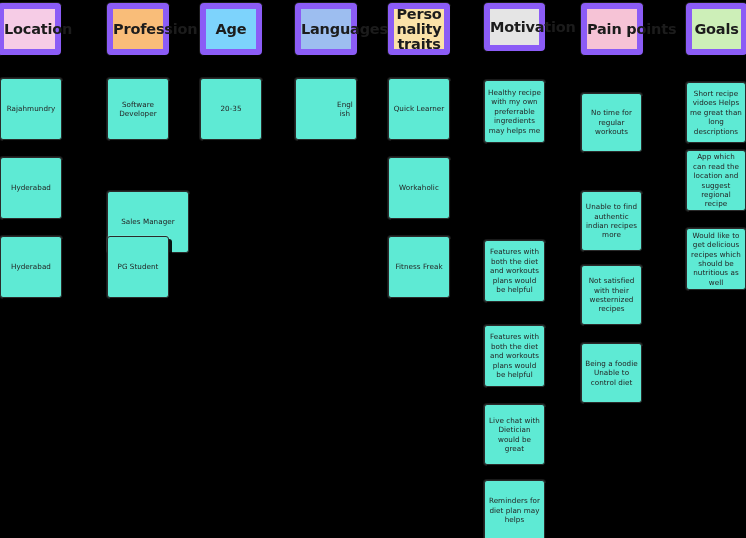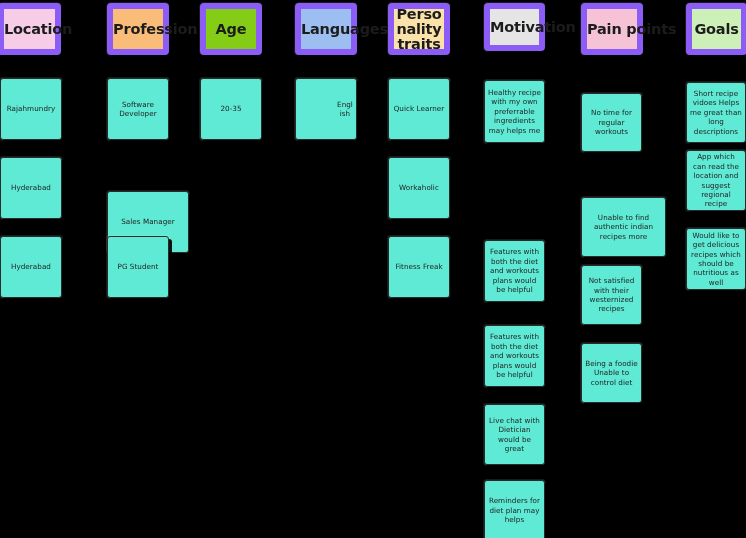--- a/index.html
+++ b/index.html
@@ -93,21 +93,21 @@
   <div class="card note" style="left:107px; top:78px; width:62px; height:62px;">
     <span class="txt">Software Developer</span>
   </div>
   <div class="card note" style="left:107px; top:171px; width:82px; height:62px;margin-top:20px;">
     <span class="txt">Sales Manager</span>
   </div>
   <div class="card note" style="left:107px; top:236px; width:62px; height:62px;">
     <span class="txt">PG Student</span>
   </div>
 
-  <div class="card hdr" style="left:200px; top:3px; width:62px; height:52px; background:#84cc16;">
+  <div class="card hdr" style="left:200px; top:3px; width:62px; height:52px; background:#7dd3fc;">
     <span class="txt">Age</span>
   </div>
   <div class="card note" style="left:200px; top:78px; width:62px; height:62px;">
     <span class="txt">20-35</span>
   </div>
 
   <div class="card hdr" style="left:295px; top:3px; width:62px; height:52px; background:#9dbef0;">
     <span class="txt">Languages</span>
   </div>
   <div class="card note" style="left:295px; top:78px; width:62px; height:62px;padding-left:38px;">
@@ -145,21 +145,21 @@
   <div class="card note" style="left:484px; top:480px; width:61px; height:61px;">
     <span class="txt">Reminders for diet plan may helps</span>
   </div>
 
   <div class="card hdr" style="left:581px; top:3px; width:62px; height:52px; background:#f6c3d6;">
     <span class="txt">Pain points</span>
   </div>
   <div class="card note" style="left:581px; top:93px; width:61px; height:59px;">
     <span class="txt">No time for regular workouts</span>
   </div>
-  <div class="card note" style="left:581px; top:197px; width:85px; height:60px;">
+  <div class="card note" style="left:581px; top:191px; width:61px; height:60px;">
     <span class="txt">Unable to find authentic indian recipes more</span>
   </div>
   <div class="card note" style="left:581px; top:265px; width:61px; height:60px;">
     <span class="txt">Not satisfied with their westernized recipes</span>
   </div>
   <div class="card note" style="left:581px; top:343px; width:61px; height:60px;justify-content:flex-end;">
     <span class="txt">Being a foodie Unable to control diet</span>
   </div>
 
   <div class="card hdr" style="left:686px; top:3px; width:61px; height:52px; background:#cdefb8;">

